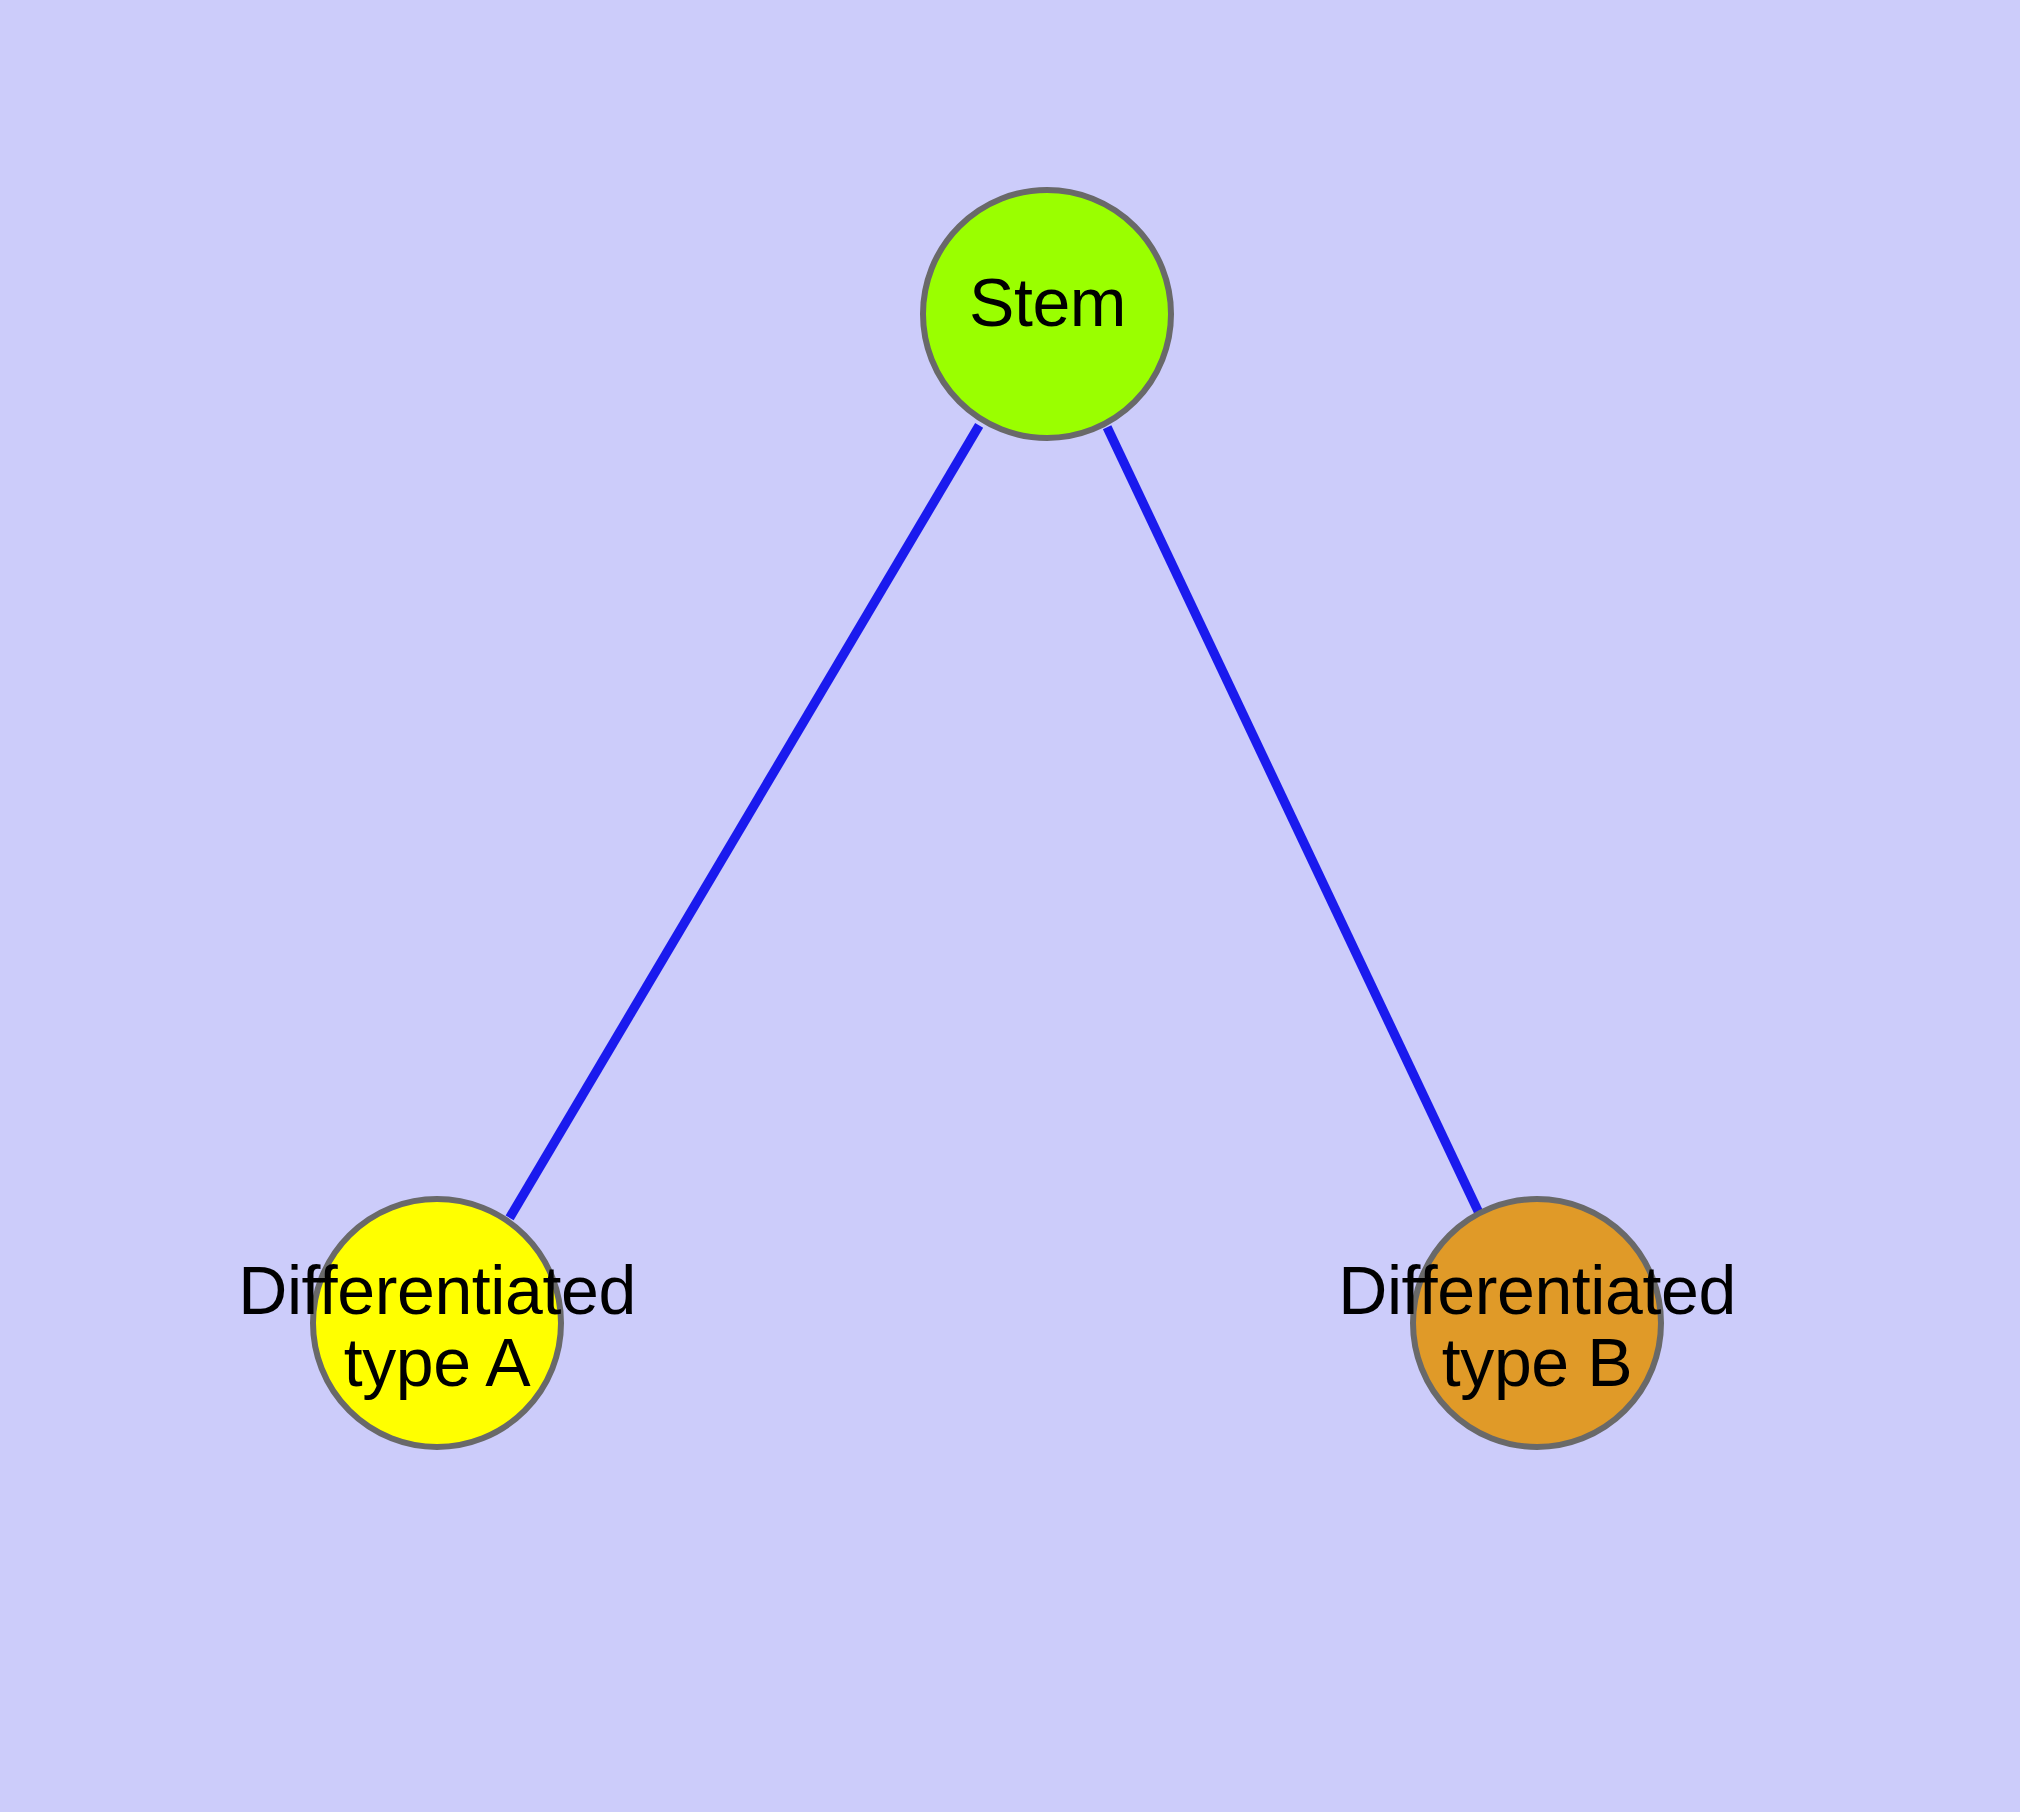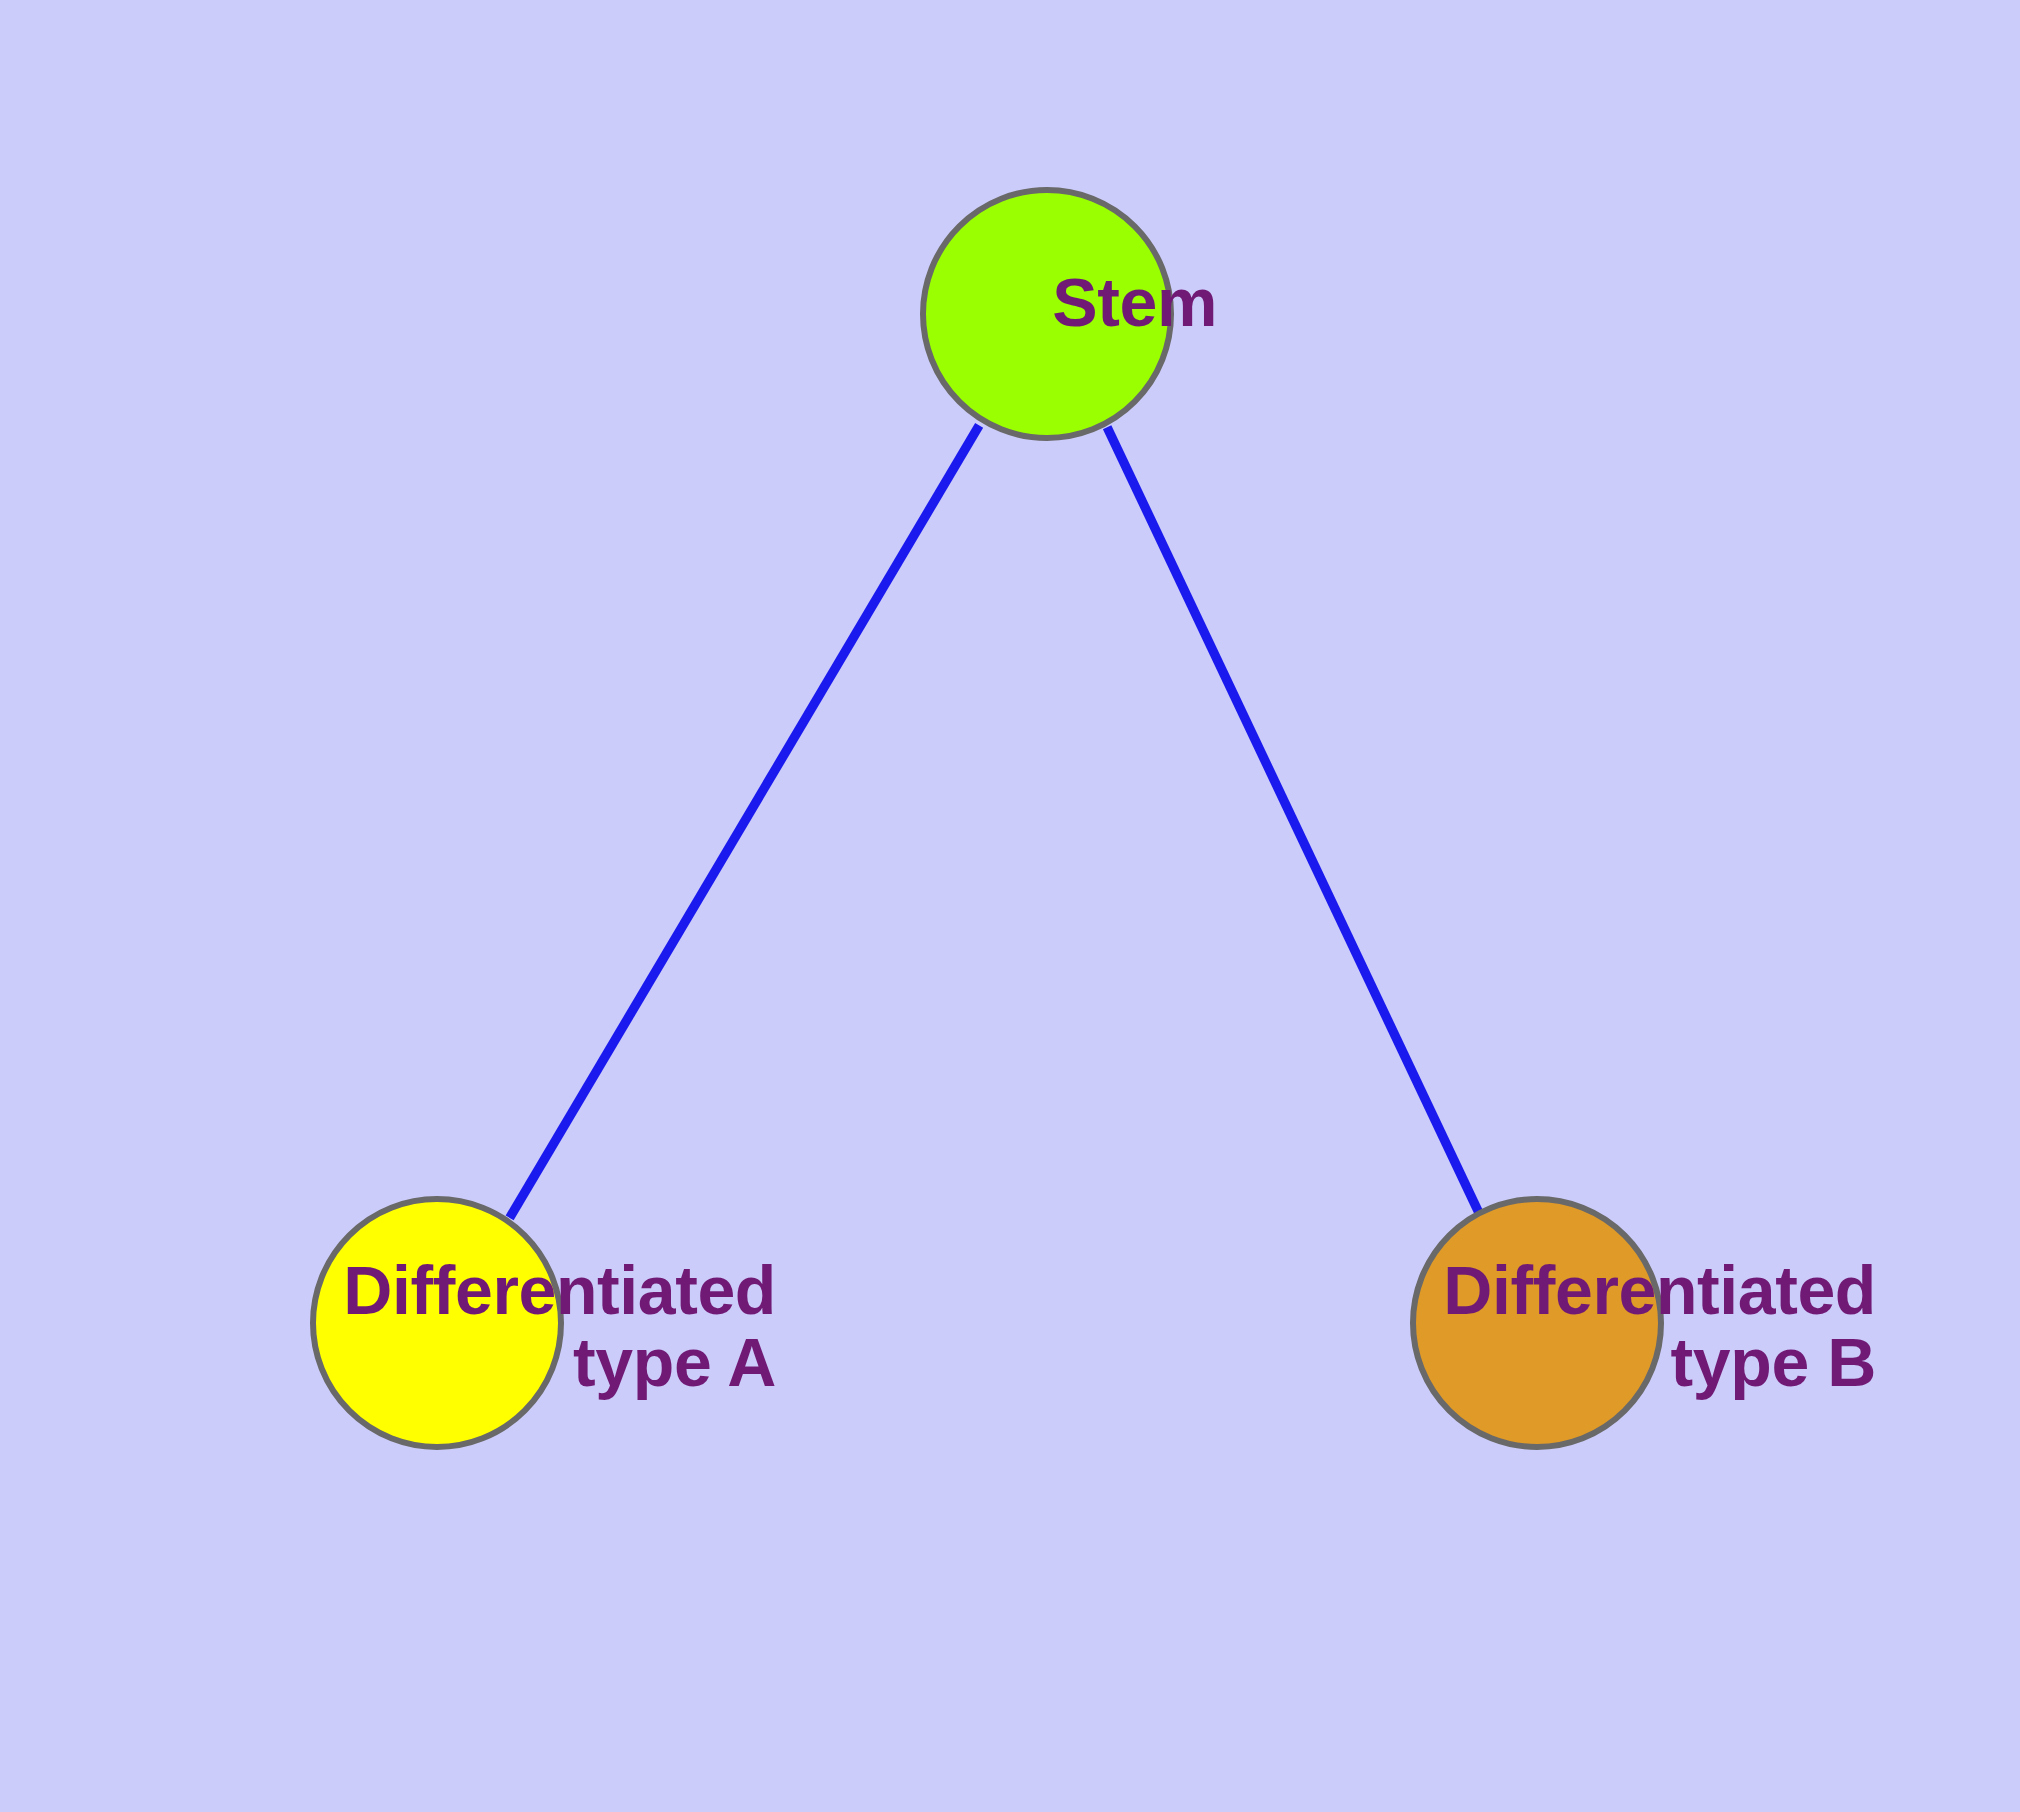--- a/index.html
+++ b/index.html
@@ -28,23 +28,23 @@
     height: 1812px;
   }
   .node {
     position: absolute;
     border-radius: 50%;
     box-sizing: border-box;
     border: 6px solid #696969;
   }
   .node-label {
     position: absolute;
-    color: #701a75;
-    font-weight: bold;
-    text-align: right;
+    color: #000000;
+    font-weight: normal;
+    text-align: center;
     line-height: 1.06;
     white-space: pre;
     letter-spacing: -0.4px;
     pointer-events: none;
   }
   
   #node-stem {
     left: 920px;
     top: 187px;
     width: 254px;

